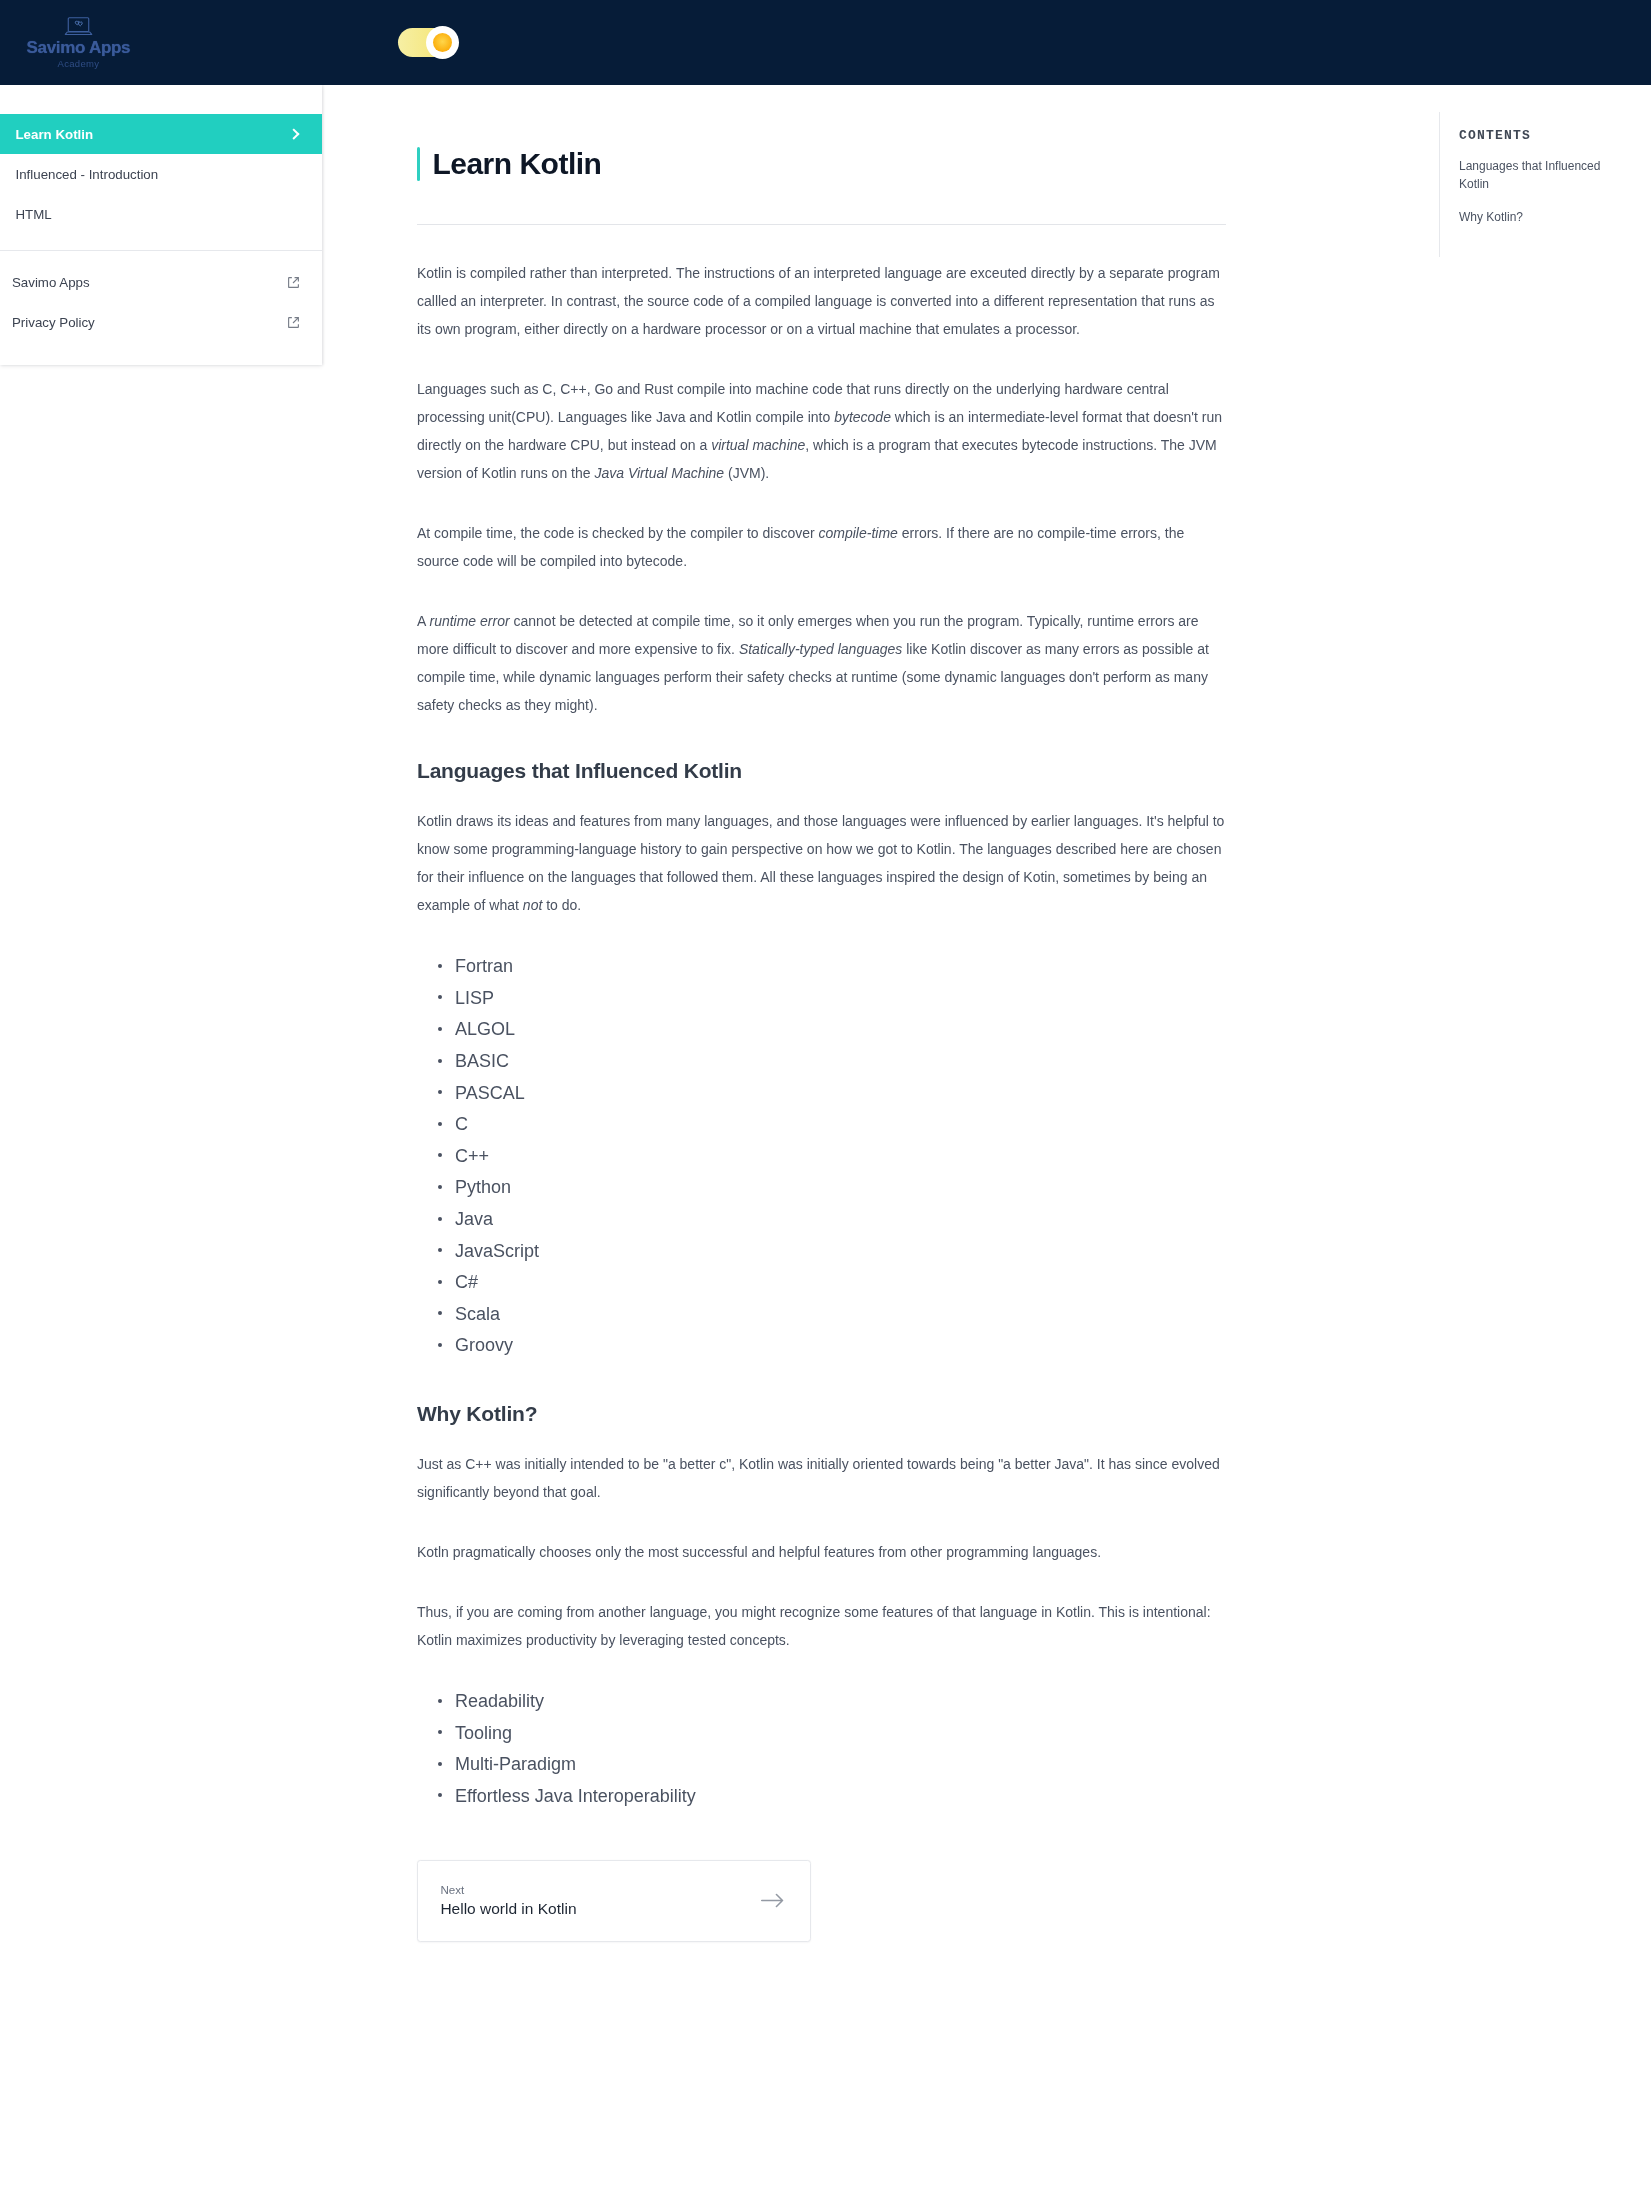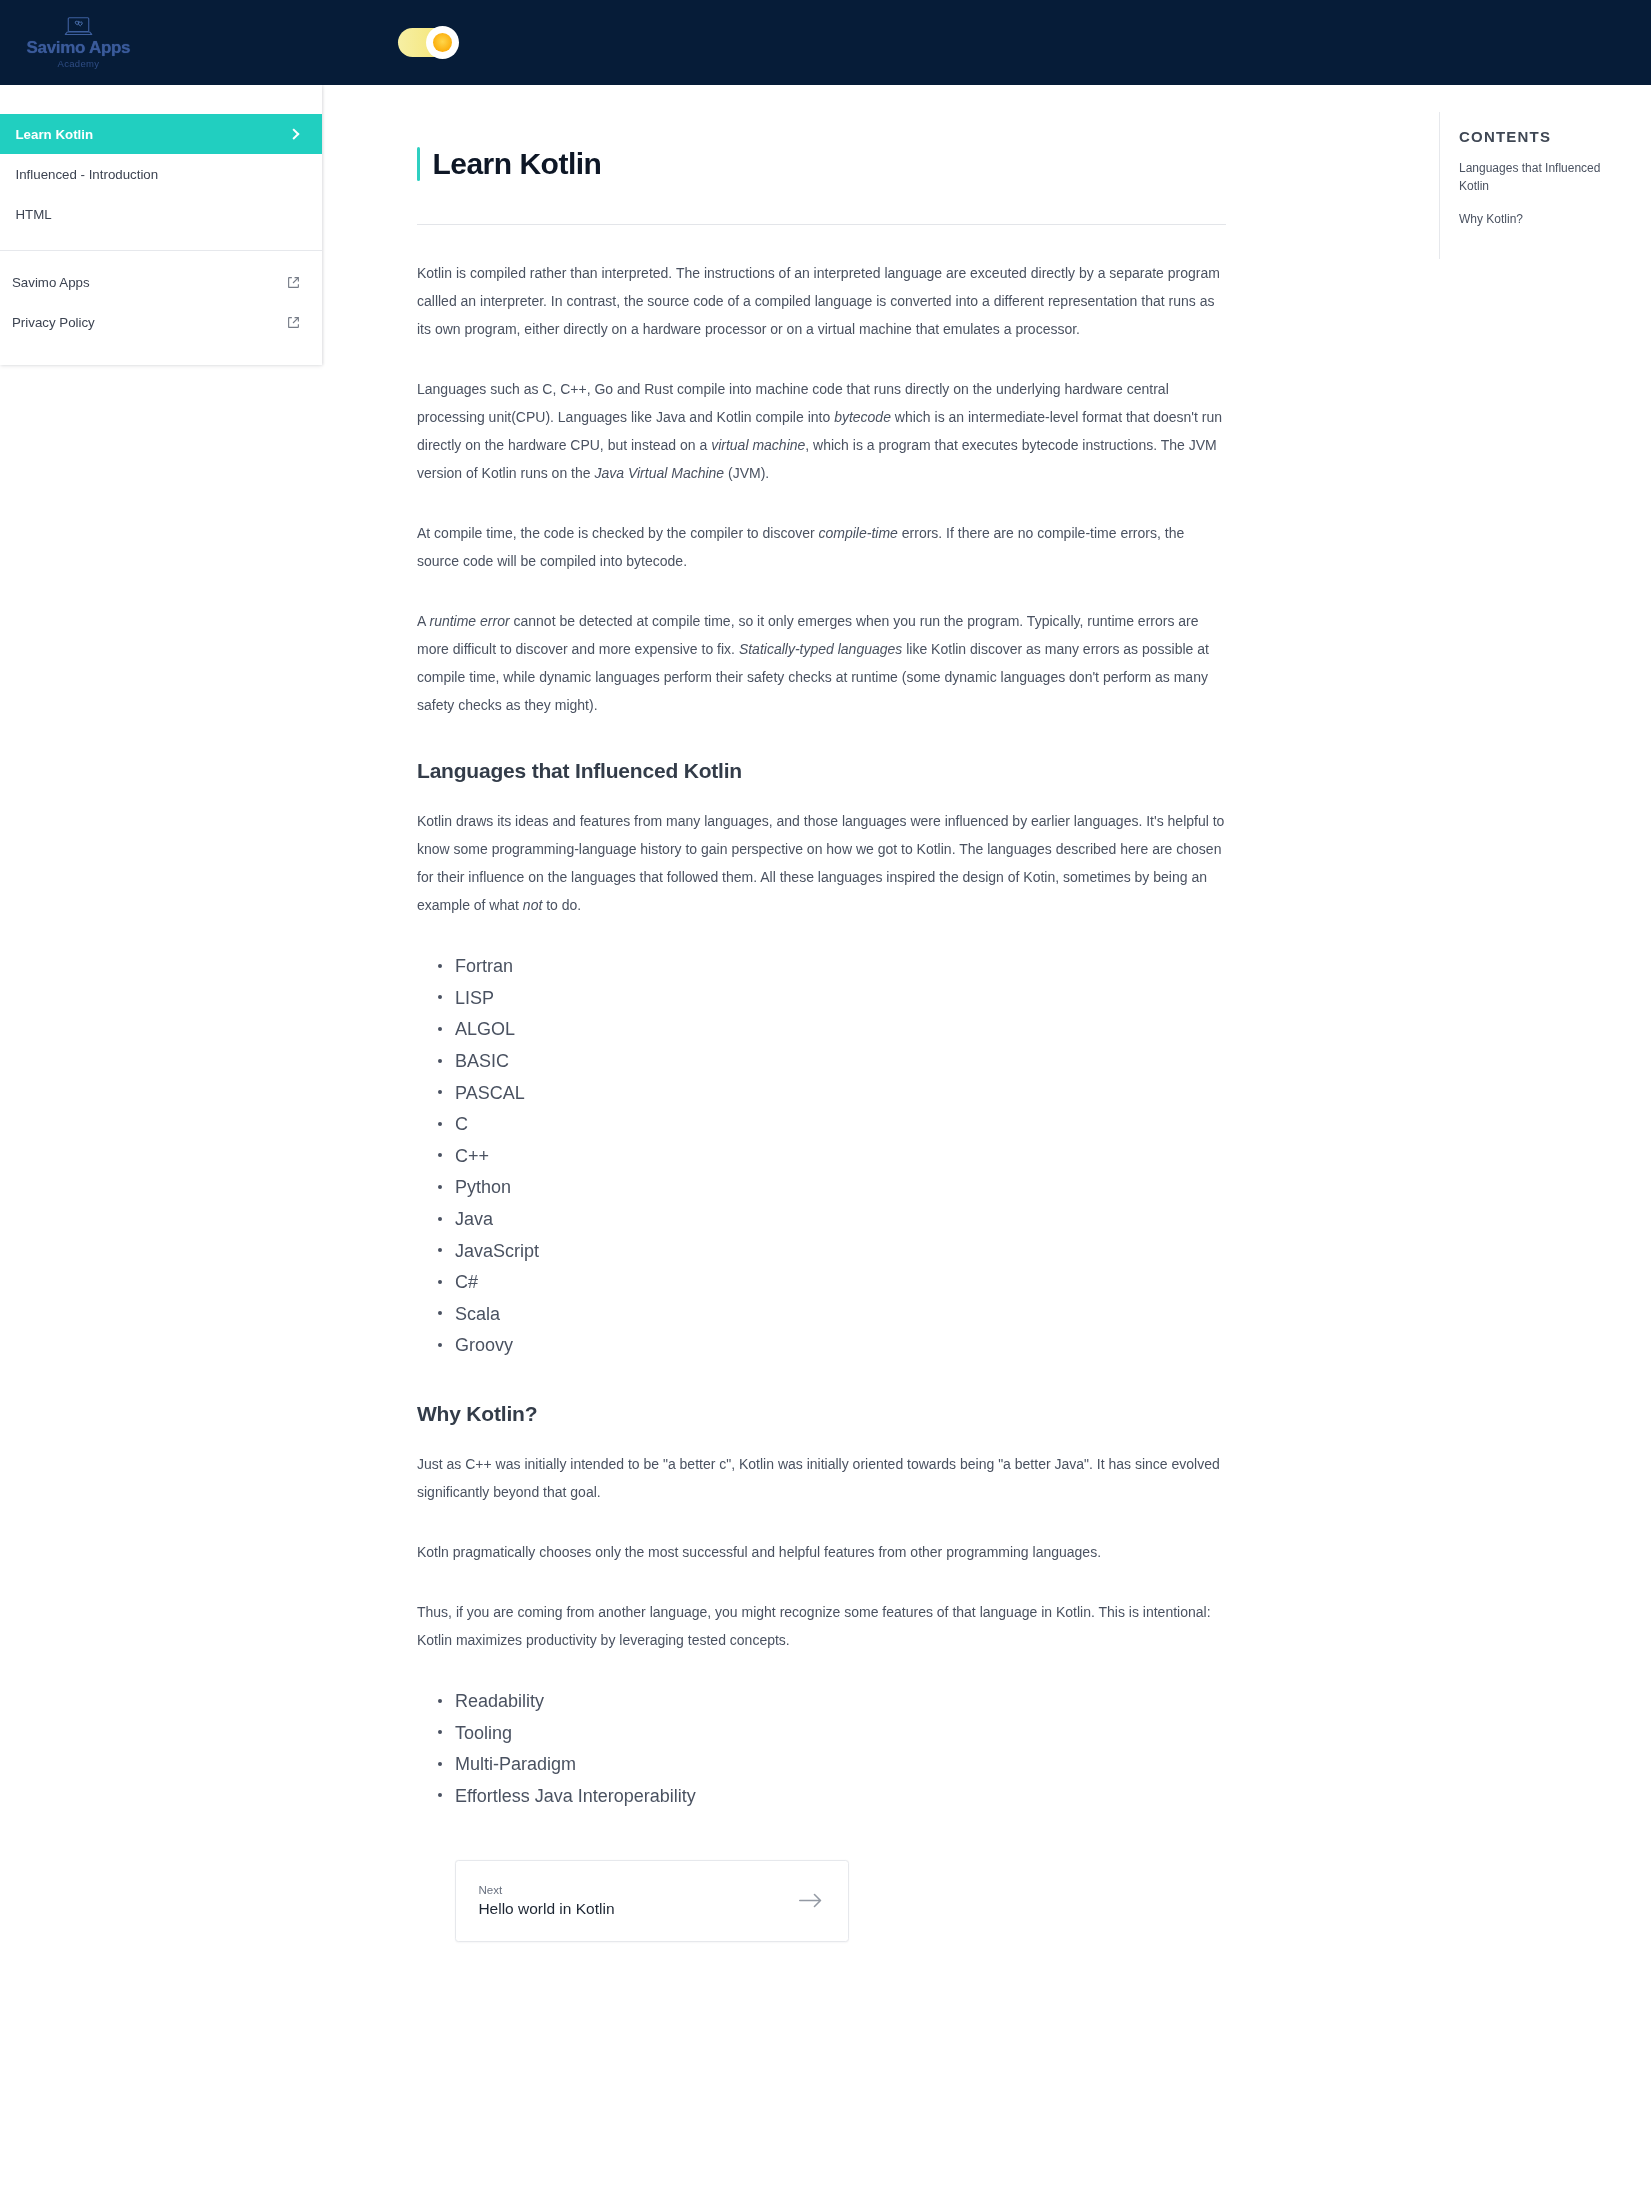--- a/index.html
+++ b/index.html
@@ -203,41 +203,41 @@
     height: 82px;
     border: 0.9px solid #e6e8ec;
     border-radius: 3.4px;
     background: #fff;
     box-shadow: 0 0.9px 1.7px rgba(16,24,40,0.04);
     display: flex;
     align-items: center;
     justify-content: space-between;
     padding: 0 24px 0 22.4px;
     cursor: pointer;
-    margin-left: 38px;
   }
   .next-label { font-size: 11.6px; color: #6a7280; line-height: 17px; }
   .next-title { font-size: 15.5px; color: #1d2633; line-height: 22.4px; text-align: right; }
   .arrow-icon { width: 26px; height: 19px; opacity: 0.72; }
 
   
   .contents {
     position: absolute;
     left: 1439px;
     top: 112px;
     width: 172px;
     border-left: 0.9px solid #e6e8ec;
     padding: 15.5px 0 15.5px 19px;
   }
   .contents-head {
-    font-size: 15px;
+    font-size: 13px;
     font-weight: bold;
     letter-spacing: 1.2px;
     color: #3f4754;
     margin-bottom: 15.5px;
+    font-family: Liberation Mono, monospace;
   }
   .contents-link {
     display: block;
     font-size: 12px;
     line-height: 17.6px;
     color: #4a5261;
     margin-bottom: 15.5px;
     cursor: pointer;
     text-decoration: none;
   }

